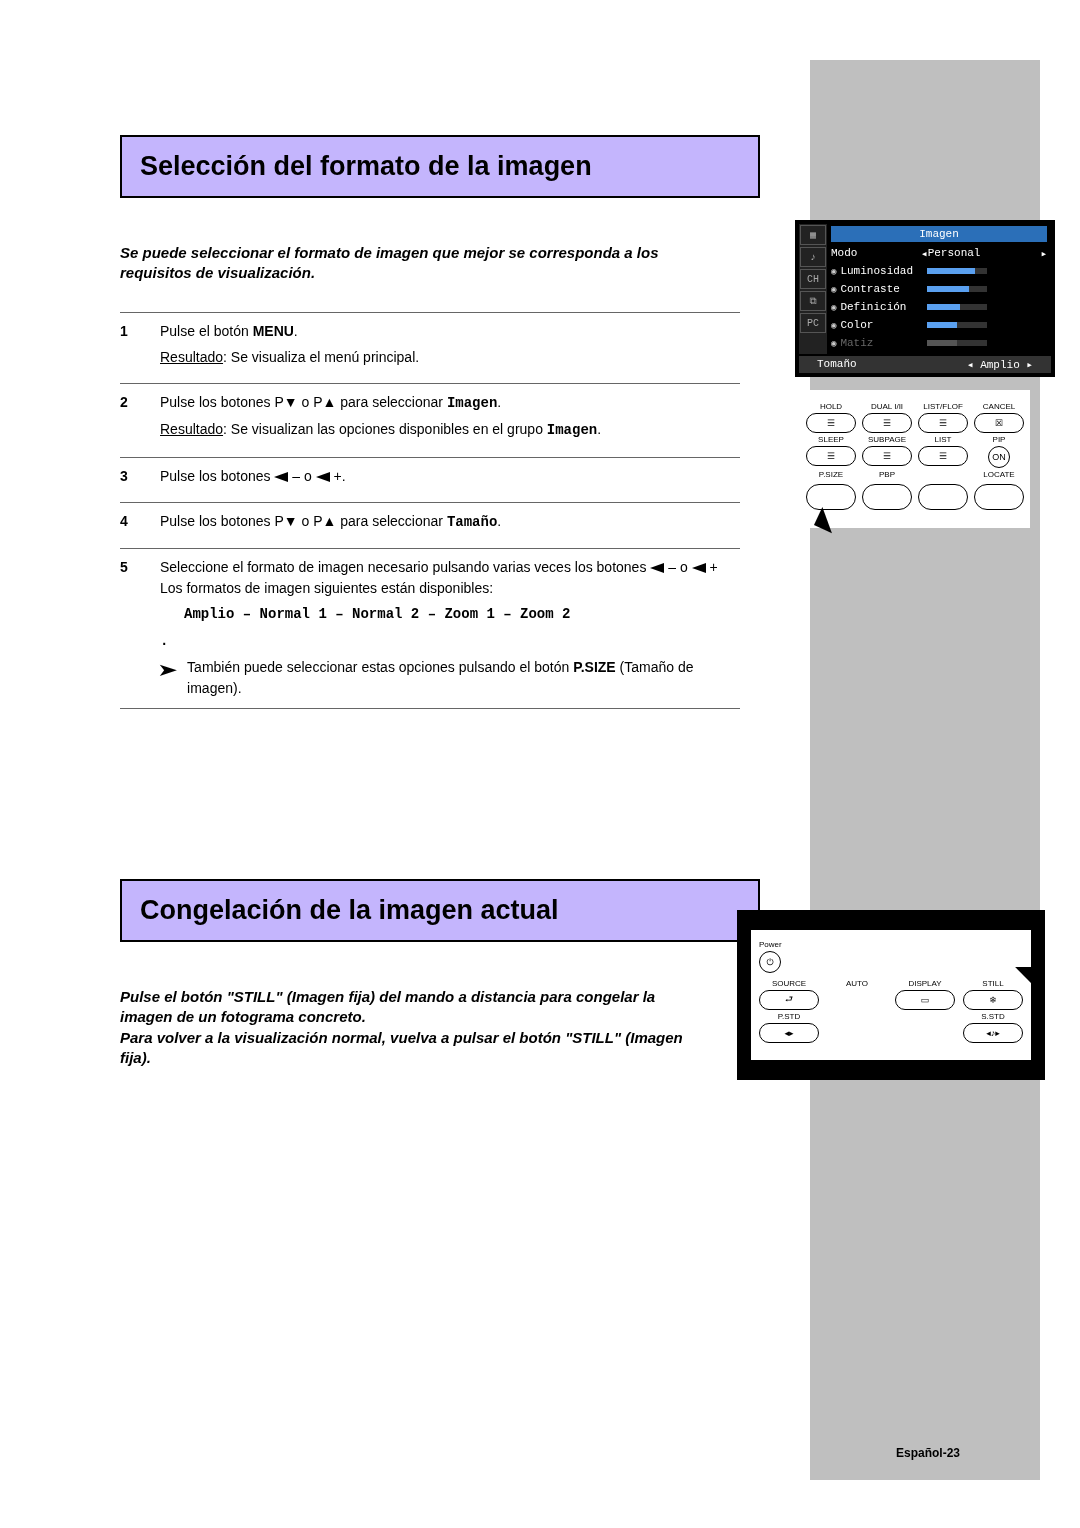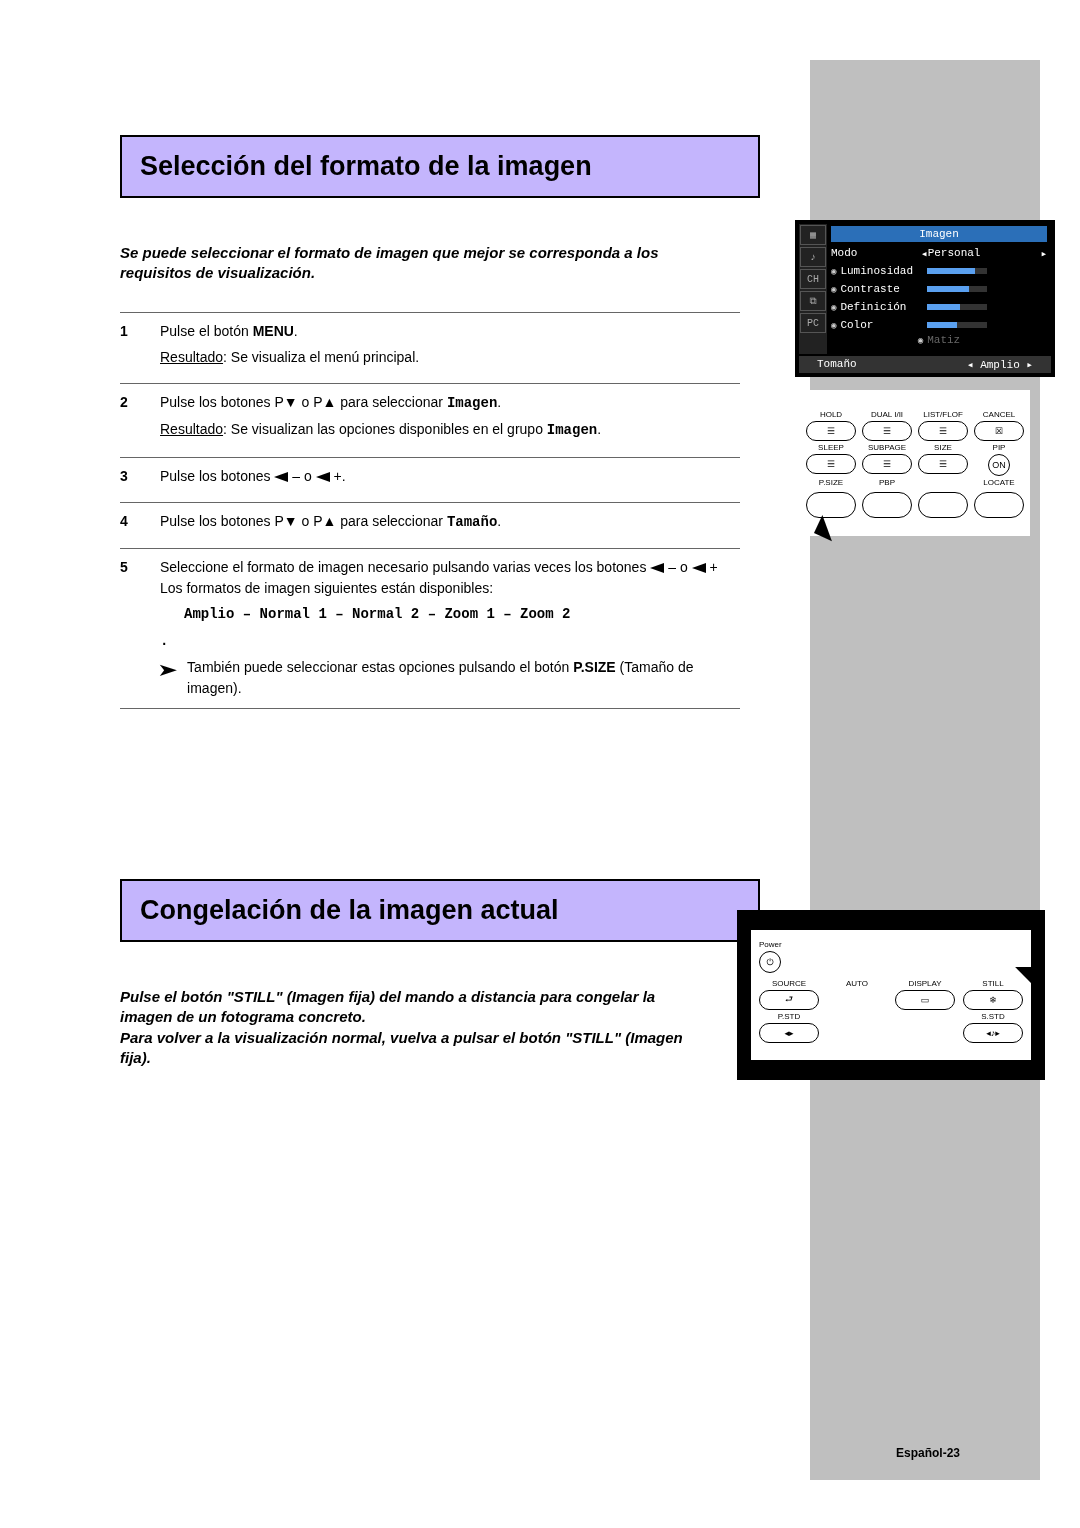--- a/index.html
+++ b/index.html
@@ -108,42 +108,42 @@
     text-align: center;
     padding: 2px 0;
     margin: 0 0 2px 0;
   }
   .osd-body { display:flex; }
   .osd-icons { width: 28px; background:#222; display:flex; flex-direction:column; }
   .osd-icon { height: 20px; border:1px solid #555; margin:1px; display:flex; align-items:center; justify-content:center; font-size:10px; color:#aaa; }
   .osd-rows { flex:1; padding:2px 4px; }
   .osd-row { display:flex; align-items:center; height:18px; }
   .osd-label { flex:0 0 90px; }
-  .osd-dim { color:#666;flex-direction:column; }
+  .osd-dim { color:#666; }
   .osd-val { flex:1; text-align:left; }
   .osd-bar {
     display:inline-block; width:60px; height:6px; background:#333;
     position:relative; margin-left:6px;
   }
   .osd-bar-fill { display:block; height:100%; background:#5aa0f0; }
   .osd-footer {
     background:#333; display:flex; justify-content:space-between;
     padding:2px 18px; margin-top:2px;
   }
   .osd-bullet::before { content:"◉"; margin-right:4px; font-size:9px; color:#ccc; }
 
   
   .remote1 {
     position:absolute;
     right: 10px;
     top: 330px;
     width: 230px;
     background:#fff;
     z-index:10;
-    padding: 20px 6px 18px 6px;
+    padding: 12px 6px 18px 6px;
   }
   .r-grid { display:grid; grid-template-columns: repeat(4, 1fr); gap: 2px 6px; }
   .r-lbl { font-size: 8px; text-align:center; }
   .r-btn {
     height: 20px; border:1.5px solid #000; border-radius: 11px;
     display:flex; align-items:center; justify-content:center; font-size:9px;
   }
   .r-btn.round { width:22px; height:22px; border-radius:50%; margin:0 auto; }
   .r-pill { height: 26px; border:1.5px solid #000; border-radius: 13px; margin-top:3px; }
   .r-arrow {
@@ -311,21 +311,21 @@
       <div class="r-lbl">DUAL I/II</div>
       <div class="r-lbl">LIST/FLOF</div>
       <div class="r-lbl">CANCEL</div>
       <div class="r-btn">☰</div>
       <div class="r-btn">☰</div>
       <div class="r-btn">☰</div>
       <div class="r-btn">☒</div>
 
       <div class="r-lbl">SLEEP</div>
       <div class="r-lbl">SUBPAGE</div>
-      <div class="r-lbl">SIZE</div>
+      <div class="r-lbl">LIST</div>
       <div class="r-lbl">PIP</div>
       <div class="r-btn">☰</div>
       <div class="r-btn">☰</div>
       <div class="r-btn">☰</div>
       <div class="r-btn round">ON</div>
 
       <div class="r-lbl">P.SIZE</div>
       <div class="r-lbl">PBP</div>
       <div class="r-lbl"></div>
       <div class="r-lbl">LOCATE</div>

